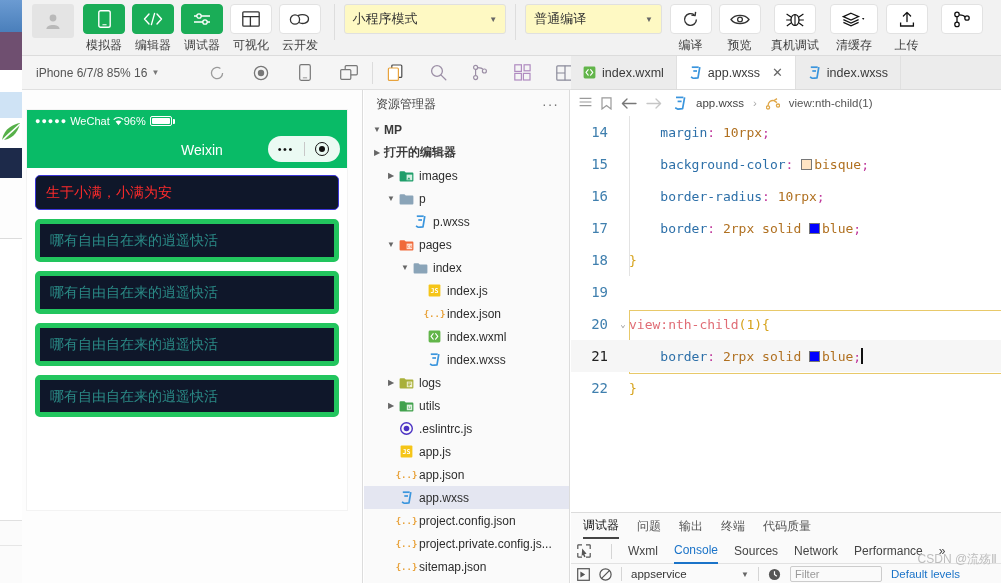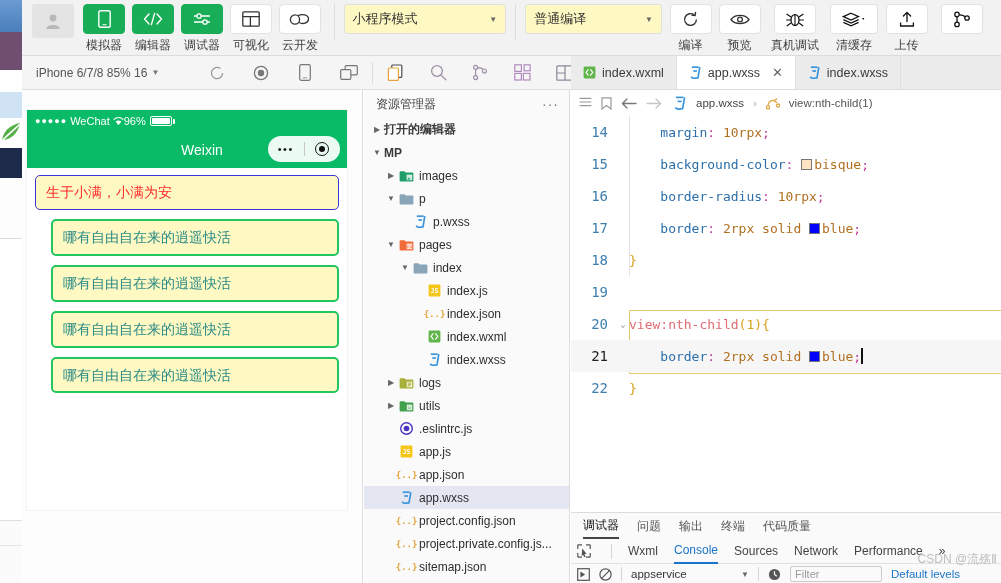--- a/index.html
+++ b/index.html
@@ -97,25 +97,25 @@
     display: flex; align-items: center;
   }
   .capsule .cdots { flex:1; text-align:center; font-size:11px; letter-spacing:1.5px; color:#111; }
   .capsule .cdiv { width:1px; height:14px; background:#c8c8c8; }
   .capsule .ctgt { flex:1; display:flex; align-items:center; justify-content:center; }
   .target-ring { width:14px; height:14px; border:1.6px solid #111; border-radius:50%; display:flex; align-items:center; justify-content:center; }
   .target-dot { width:6px; height:6px; background:#111; border-radius:50%; }
 
   #phone-body { padding: 7px 8px 0 8px; background: #fff; }
   .mp-view {
-    background: #fef9c3; border-radius: 5px; margin: 0 0 9px 0;
+    background: #0f172a; border-radius: 5px; margin: 0 0 9px 0;
     padding: 7px 10px; font-size: 14px; line-height: 1.35;
   }
   .mp-view.first { border: 1px solid #3b35d8; color: #fe2b2b; }
-  .mp-view.rest  { border: 2px solid #22c55e; color: #2a8a86; margin-left: 16px; }
+  .mp-view.rest  { border: 5px solid #22c55e; color: #2a8a86; }
 
   
   #explorer {
     position: absolute; left: 342px; top: 90px; width: 206px; height: 493px;
     background: #fafafa; border-right: 1px solid #dcdcdc; overflow: hidden;
   }
   #exp-title {
     display: flex; align-items: center; justify-content: space-between;
     height: 28px; padding: 0 10px 0 12px; font-size: 12px; color: #444;
   }
@@ -475,26 +475,26 @@
       </div>
     </div>
   </div>
 
   <div id="explorer">
     <div id="exp-title">
       <span>资源管理器</span>
       <span class="dots3">···</span>
     </div>
     <div class="exp-section">
+      <span class="arrow open"></span>
+      <span>MP</span>
+    </div>
+    <div class="exp-section">
       <span class="arrow closed"></span>
       <span>打开的编辑器</span>
-    </div>
-    <div class="exp-section">
-      <span class="arrow open"></span>
-      <span>MP</span>
     </div>
     <div id="tree-container">
         <div class="tree-row">
           <span class="arrow closed" style="margin-left: 20px;"></span>
           <span class="ico">
             <svg width="15" height="12" viewBox="0 0 15 12">
               <path d="M0.6 2.2 A1 1 0 0 1 1.6 1.2 H5.4 L6.8 2.6 H13.4 A1 1 0 0 1 14.4 3.6 V10.4 A1 1 0 0 1 13.4 11.4 H1.6 A1 1 0 0 1 0.6 10.4 Z" fill="#1f9e6a"></path>
               <rect x="7.6" y="4.6" width="5.6" height="5.6" fill="#d5f0e3"></rect>
               <path d="M8.2 9.6 L10 7.2 L11.4 9.6 Z" fill="#1f9e6a"></path>
             </svg>

